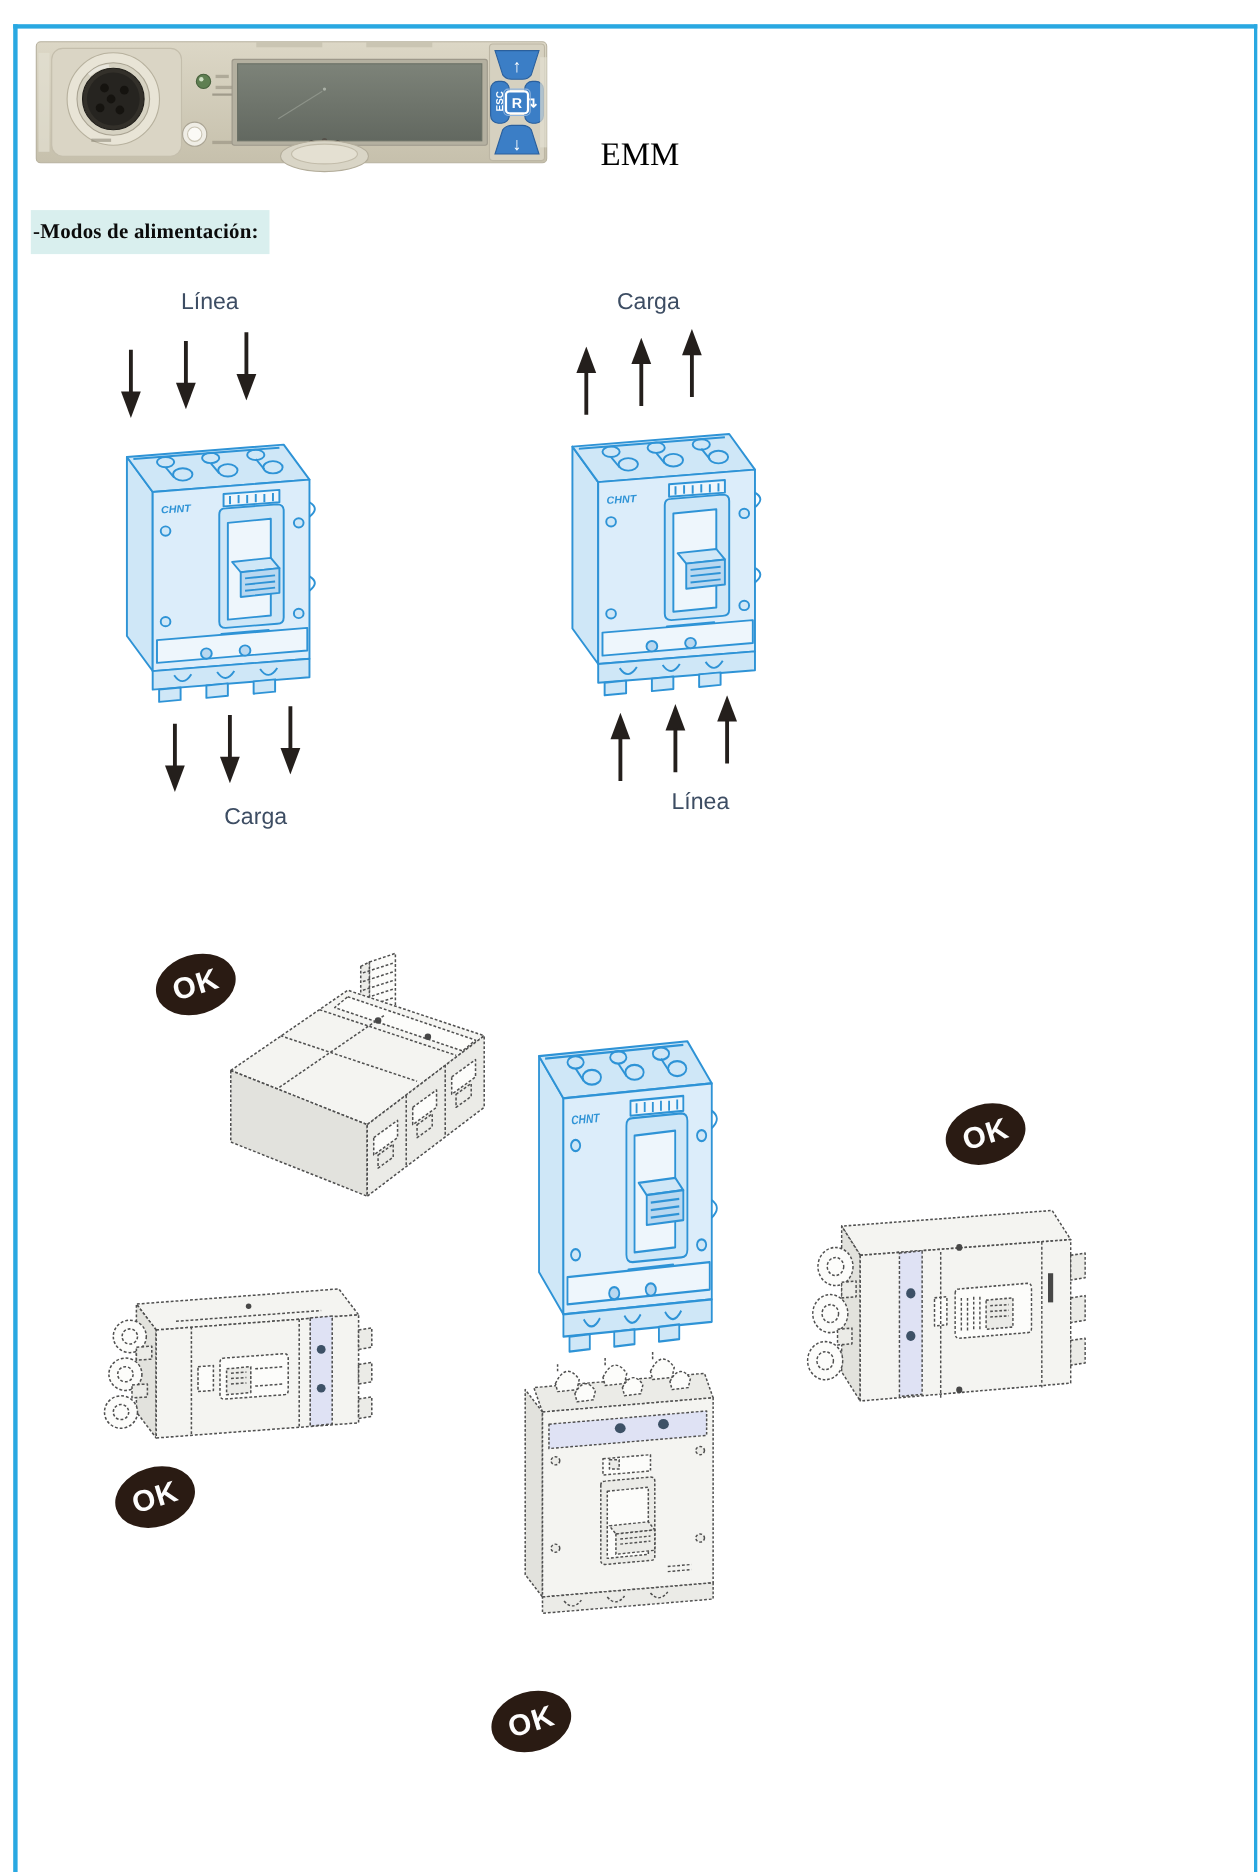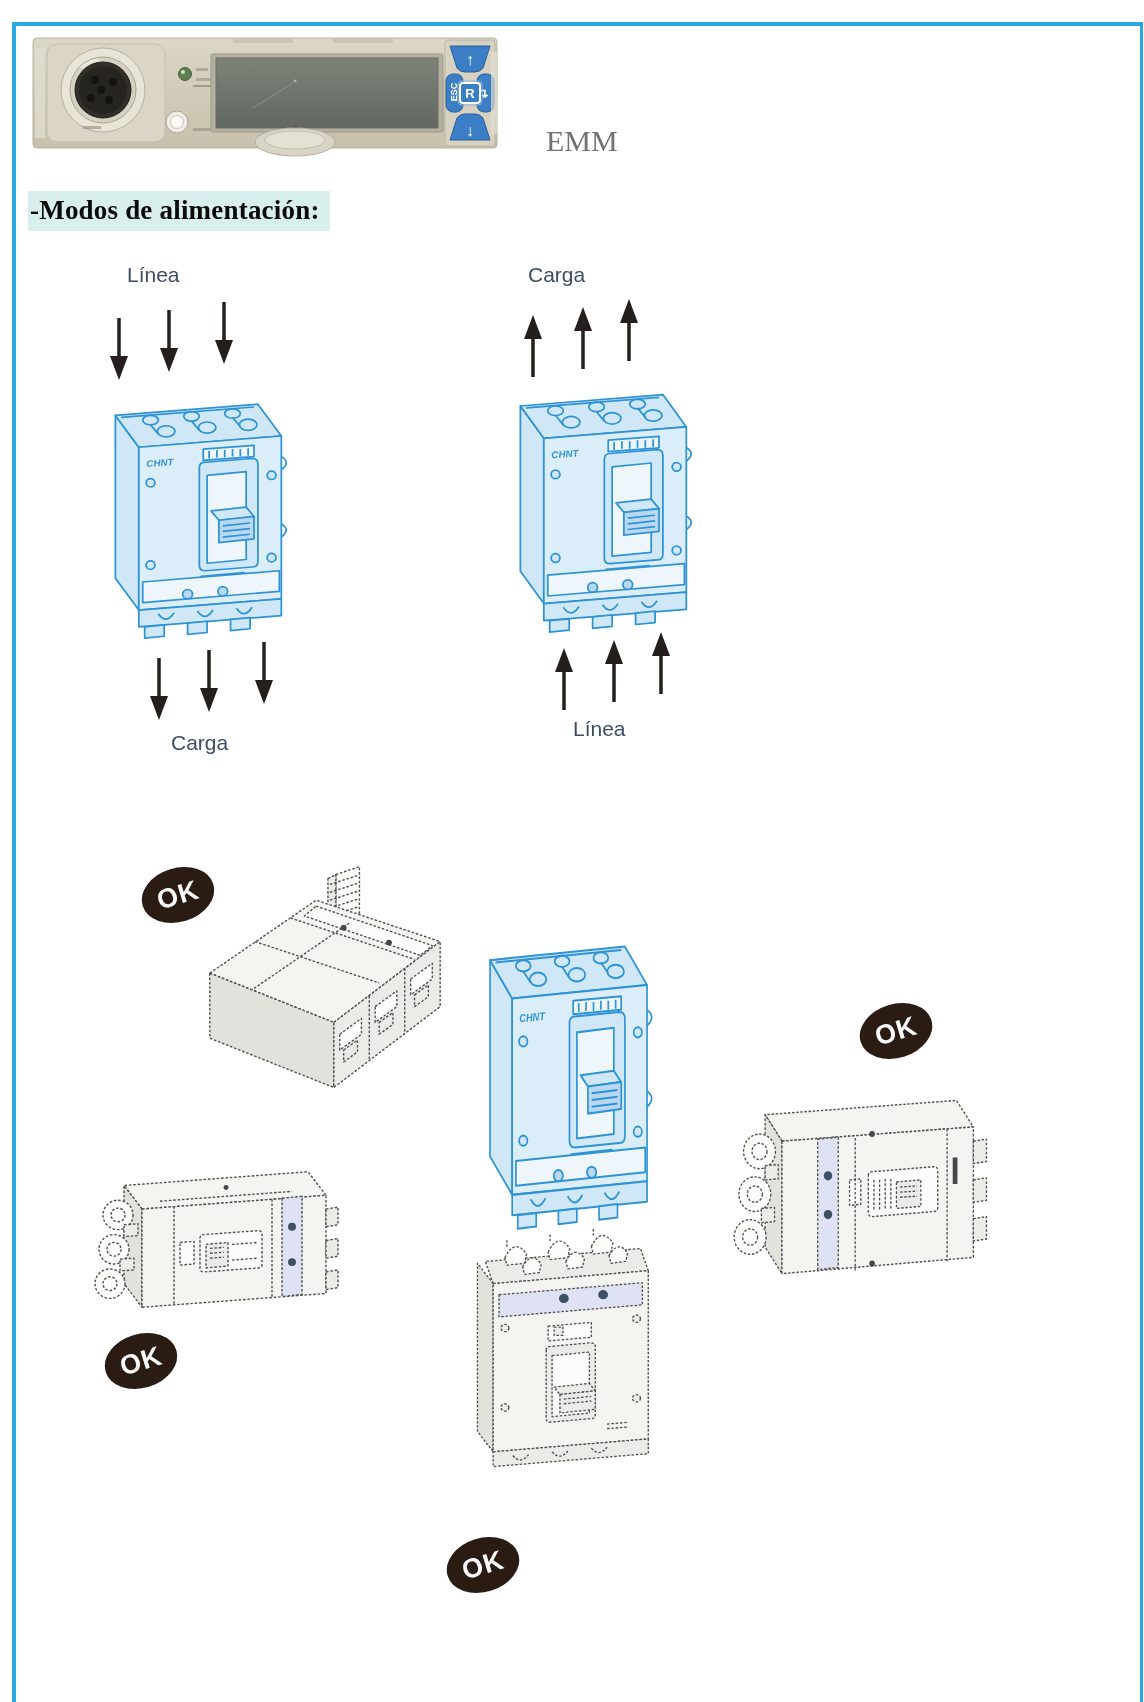--- a/index.html
+++ b/index.html
@@ -1,26 +1,26 @@
 <!DOCTYPE html>
 <html><head>
 <meta charset="utf-8">
 <style>
   html,body{margin:0;padding:0;background:#ffffff}
   .page{position:relative;width:1144px;height:1702px;background:#fff;overflow:hidden;
         font-family:"Liberation Serif",serif}
   .frame{position:absolute;left:12px;top:22px;right:1px;bottom:0;
          border-left:4px solid #29a8e1;border-top:4px solid #29a8e1;border-right:3px solid #29a8e1;
          pointer-events:none}
-  .caption{position:absolute;font:30px "Liberation Serif",serif;color:#737373}
+  .caption{position:absolute;font:30px "Liberation Serif",serif;color:#000000}
   .hl{position:absolute;background:#d9efee;font-family:"Liberation Serif",serif;
-      font-weight:bold;font-size:27px;line-height:33px;color:#0b0b0b;
+      font-weight:bold;font-size:19px;line-height:33px;color:#0b0b0b;
       padding:3px 10px 4px 2px;letter-spacing:.2px;white-space:nowrap}
   .dlabel{position:absolute;font:21px "Liberation Sans",sans-serif;color:#3d4d63;
-          text-align:left;width:90px}
+          text-align:right;width:90px}
   .arr{position:absolute}
   .ok{position:absolute;width:74px;height:54px;background:#2a1b13;border-radius:50%;
       transform:rotate(-17deg);display:flex;align-items:center;justify-content:center;
       color:#fdfdfd;font:bold 27px "Liberation Sans",sans-serif;letter-spacing:1px}
   svg.ill{position:absolute;overflow:visible}
   
   .bl *{stroke:#2e93d6;stroke-width:1.8;stroke-linejoin:round}
   .bl .f1{fill:#dcedfa}.bl .f2{fill:#cfe7f7}.bl .f3{fill:#eef6fc}
   .bl .f4{fill:#b9d8f0}.bl .nf{fill:none}
   .bl .logo{stroke:none;fill:#2e93d6;font:italic bold 10px "Liberation Sans",sans-serif}

